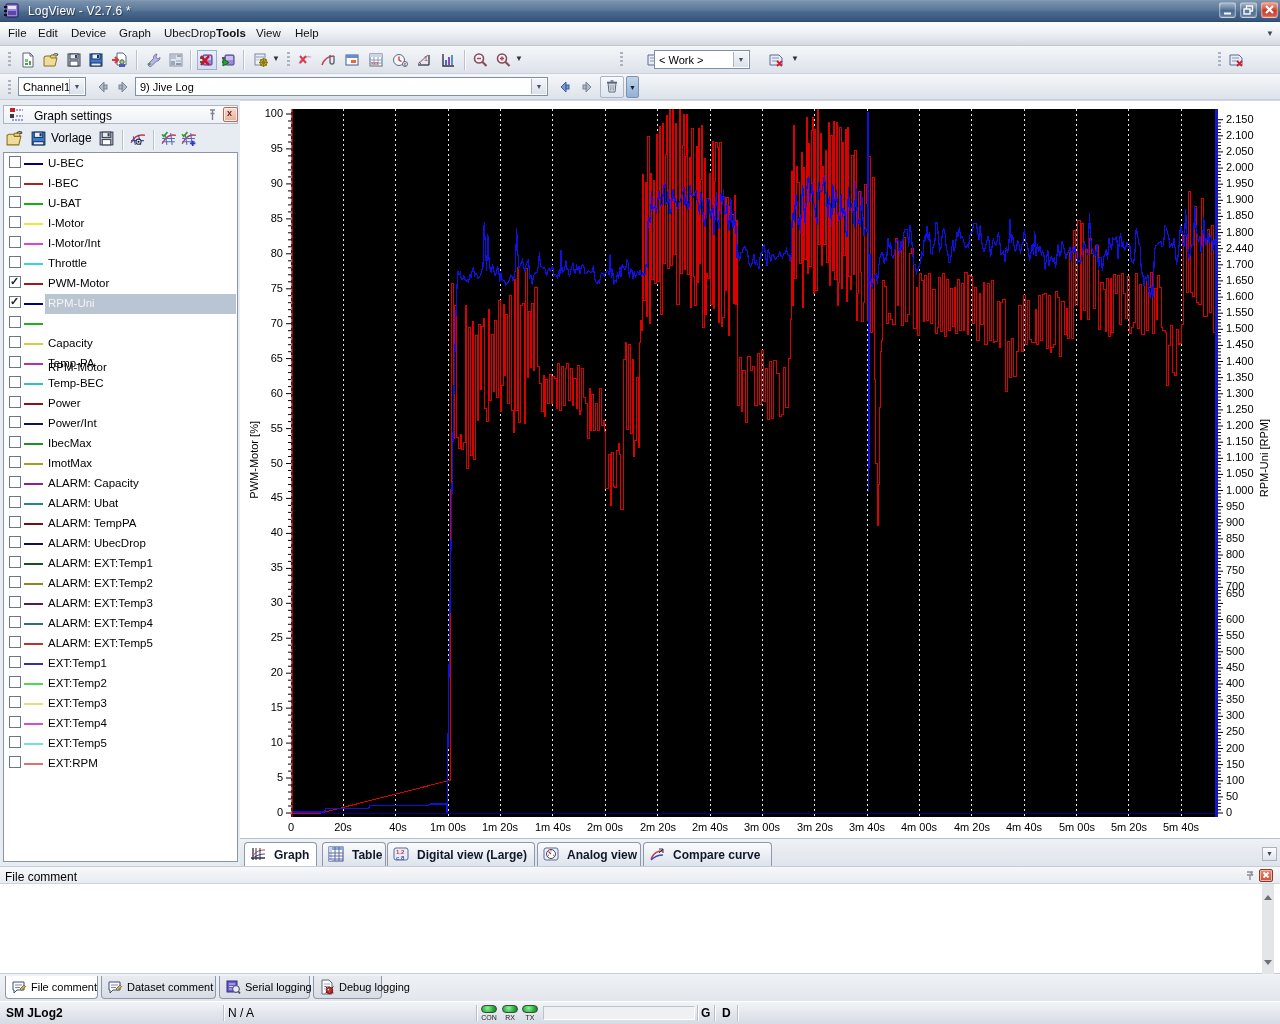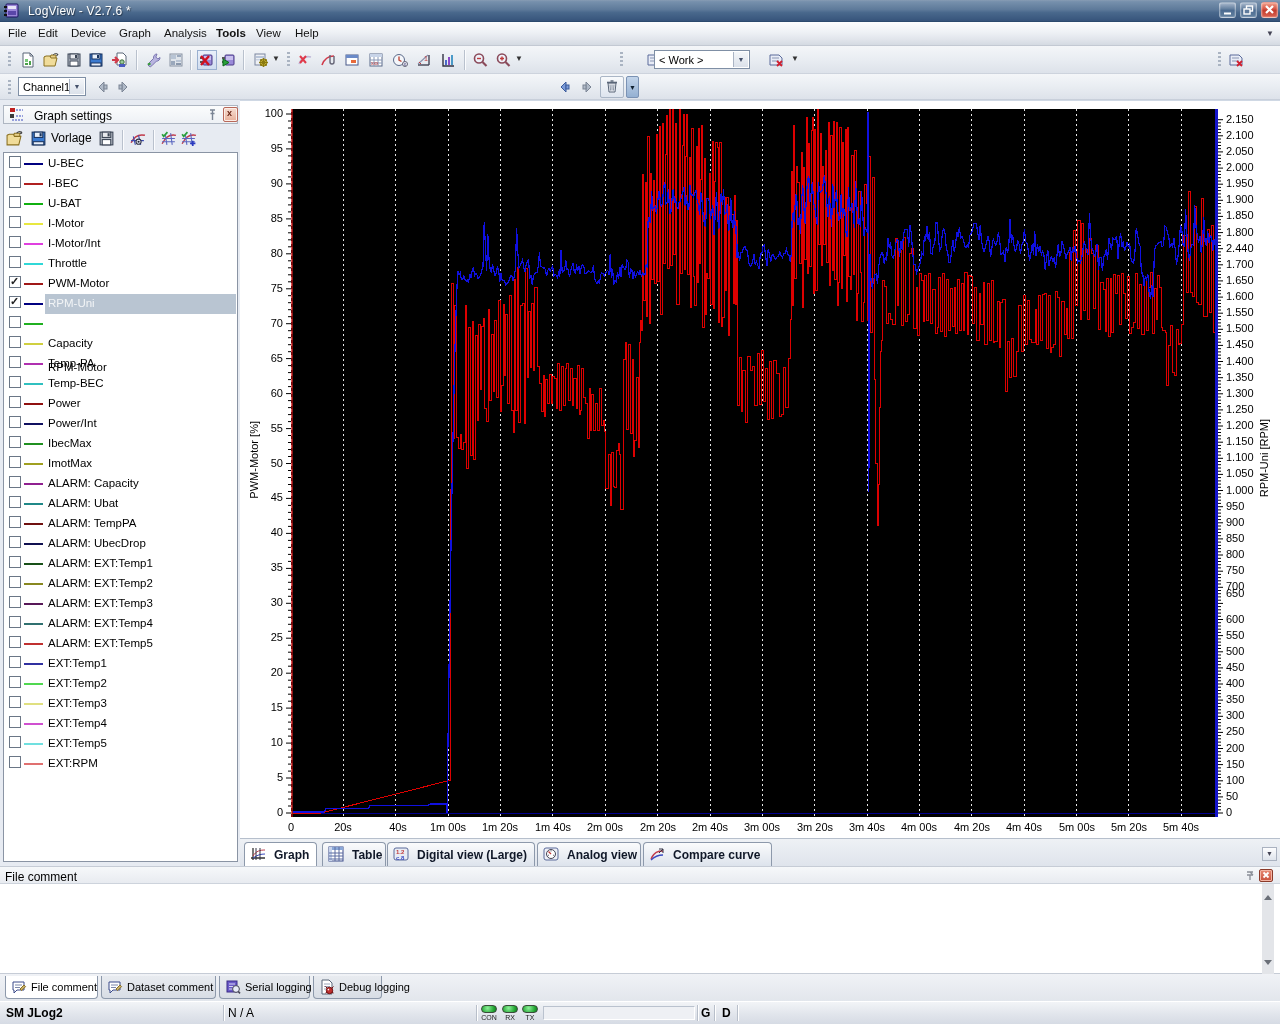--- a/index.html
+++ b/index.html
@@ -125,21 +125,21 @@
   <div class="winbtn" id="btn-close" style="left:1261px;"><svg width="15" height="14" viewBox="0 0 15 14">
         <path d="M4 3l7 7M11 3l-7 7" stroke="#fff" stroke-width="2.2"></path>
       </svg></div>
 </div>
 
 <div id="menubar">
   <span class="mitem" style="left:8px;">File</span>
   <span class="mitem" style="left:38px;">Edit</span>
   <span class="mitem" style="left:71px;">Device</span>
   <span class="mitem" style="left:119px;">Graph</span>
-  <span class="mitem" style="left:164px;">Analysis</span>
+  <span class="mitem" style="left:164px;">UbecDrop</span>
   <span class="mitem" style="left:216px;font-weight:bold;">Tools</span>
   <span class="mitem" style="left:256px;">View</span>
   <span class="mitem" style="left:295px;">Help</span>
   <span class="mitem" style="left:1266px; font-size:8px; top:7px; color:#445;">▼</span>
 </div>
 
 <div id="toolbar1">
     <div class="grip" style="left:8px;"></div>
 <svg class="tico" style="left:20px;" viewBox="0 0 16 16">
       <path d="M3 1h7l3 3v11H3z" fill="#fff" stroke="#5a6678"></path>
@@ -292,20 +292,24 @@
       <span class="cb-btn">▼</span>
     </div>
 <svg class="tico" style="left:94px; top:5px;" viewBox="0 0 16 16">
       <path d="M10 3L5 8l5 5z" fill="#b0bac8" stroke="#7a8494"></path>
       <rect x="10" y="6" width="3" height="4" fill="#b0bac8" stroke="#7a8494"></rect>
     </svg>
 <svg class="tico" style="left:116px; top:5px;" viewBox="0 0 16 16">
       <path d="M6 3l5 5-5 5z" fill="#b0bac8" stroke="#7a8494"></path>
       <rect x="3" y="6" width="3" height="4" fill="#b0bac8" stroke="#7a8494"></rect>
     </svg>
+<div class="combo" style="left:135px; top:3px; width:413px;">
+      <span class="cb-txt">9) Jive Log</span>
+      <span class="cb-btn">▼</span>
+    </div>
 <svg class="tico" style="left:556px; top:5px;" viewBox="0 0 16 16">
       <path d="M10 3L5 8l5 5z" fill="#7a9ad8" stroke="#3a5a9a"></path>
       <rect x="10" y="6" width="3" height="4" fill="#7a9ad8" stroke="#3a5a9a"></rect>
     </svg>
 <svg class="tico" style="left:580px; top:5px;" viewBox="0 0 16 16">
       <path d="M6 3l5 5-5 5z" fill="#b0bac8" stroke="#7a8494"></path>
       <rect x="3" y="6" width="3" height="4" fill="#b0bac8" stroke="#7a8494"></rect>
     </svg>
 <div class="tsep" style="left:600px; top:3px;"></div>
 <div style="position:absolute; left:600px; top:2px; width:24px; height:22px; border:1px solid #aab6c6; border-radius:2px; background:linear-gradient(#f8fafc,#dde4ee);"></div>

